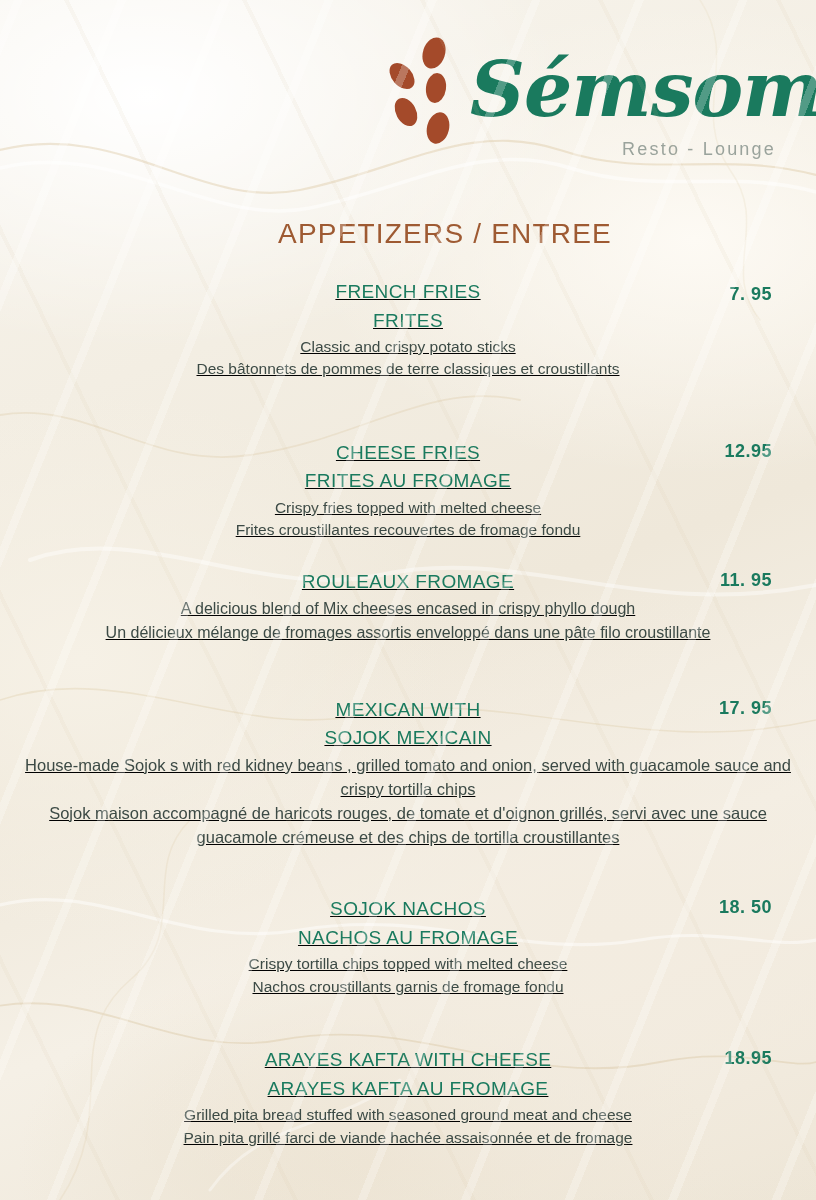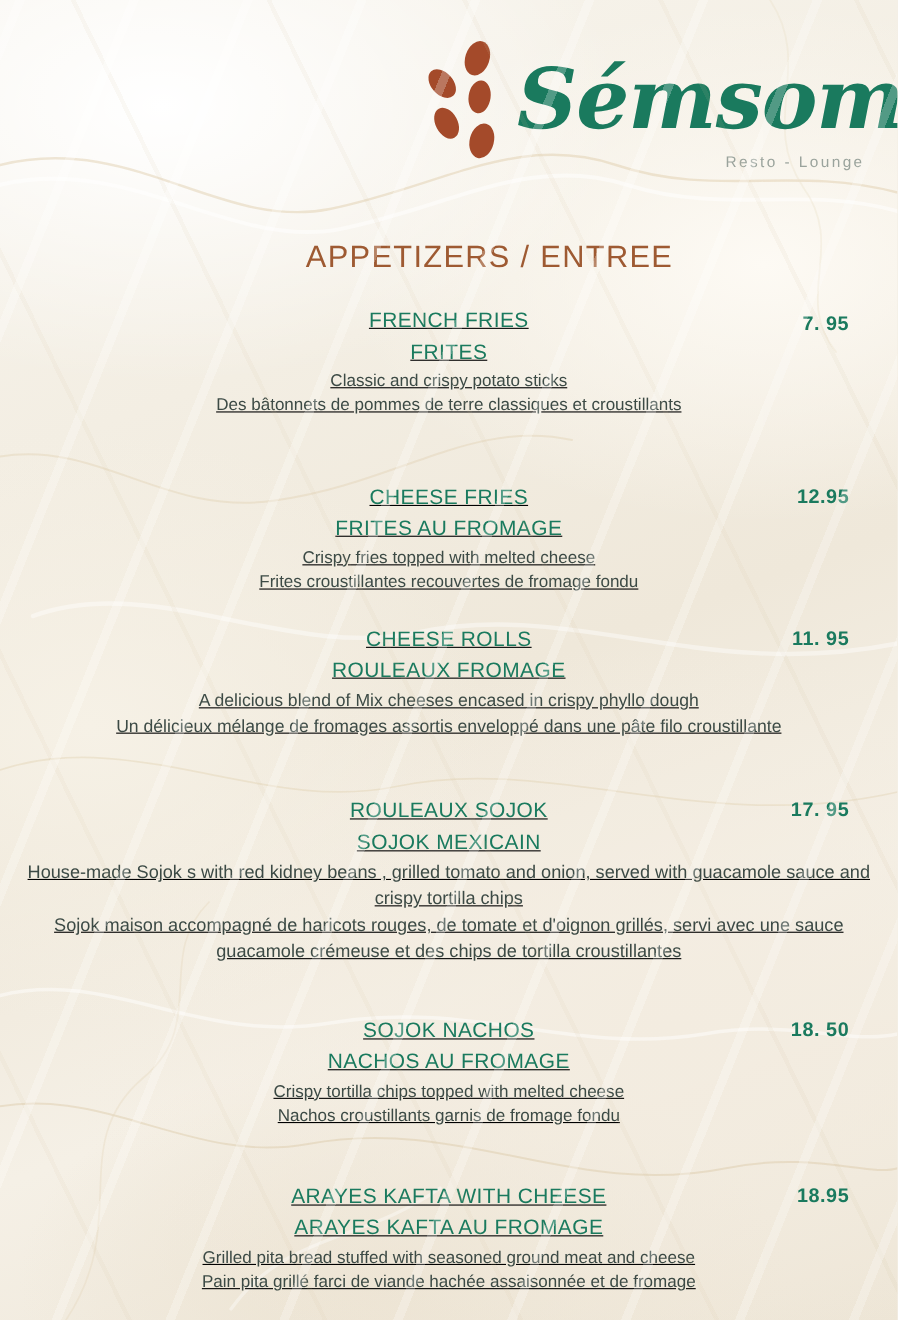--- a/index.html
+++ b/index.html
@@ -68,23 +68,23 @@
     font-size: 76px;
     font-weight: 700;
     font-style: italic;
     letter-spacing: -1px;
     color: #1a7a5e;
     line-height: 1;
     white-space: nowrap;
   }
   .tagline {
     position: absolute;
-    right: 12px;
+    right: 22px;
     top: 105px;
-    font-size: 14px;
+    font-size: 18px;
     letter-spacing: 2.2px;
     color: #9aa39c;
     font-family: "Liberation Sans", sans-serif;
   }
   .petals {
     position: absolute;
     left: 0;
     top: 2px;
     width: 90px;
     height: 120px;
@@ -209,29 +209,28 @@
 
     <div class="item i1">
       <div class="name-en">CHEESE FRIES</div>
       <div class="name-fr">FRITES AU FROMAGE</div>
       <div class="desc-en">Crispy fries topped with melted cheese</div>
       <div class="desc-fr">Frites croustillantes recouvertes de fromage fondu</div>
       <div class="price">12.95</div>
     </div>
 
     <div class="item i2">
-      <div class="name-en">CHEESE ROLLS</div>
       <div class="name-fr">ROULEAUX FROMAGE</div>
       <div class="desc-en">A delicious blend of Mix cheeses encased in crispy phyllo dough</div>
       <div class="desc-fr">Un délicieux mélange de fromages assortis enveloppé dans une pâte filo croustillante</div>
       <div class="price">11. 95</div>
     </div>
 
     <div class="item i3">
-      <div class="name-en">ROULEAUX SOJOK</div>
+      <div class="name-en">MEXICAN WITH</div>
       <div class="name-fr">SOJOK MEXICAIN</div>
       <div class="desc-en">House-made Sojok s with red  kidney beans , grilled tomato and onion, served with guacamole sauce and crispy tortilla chips</div>
       <div class="desc-fr">Sojok maison accompagné de haricots rouges, de tomate et d'oignon grillés, servi avec une sauce guacamole crémeuse et des chips de tortilla croustillantes</div>
       <div class="price">17. 95</div>
     </div>
 
     <div class="item i4">
       <div class="name-en">SOJOK NACHOS</div>
       <div class="name-fr">NACHOS AU FROMAGE</div>
       <div class="desc-en">Crispy tortilla chips topped with melted cheese</div>

